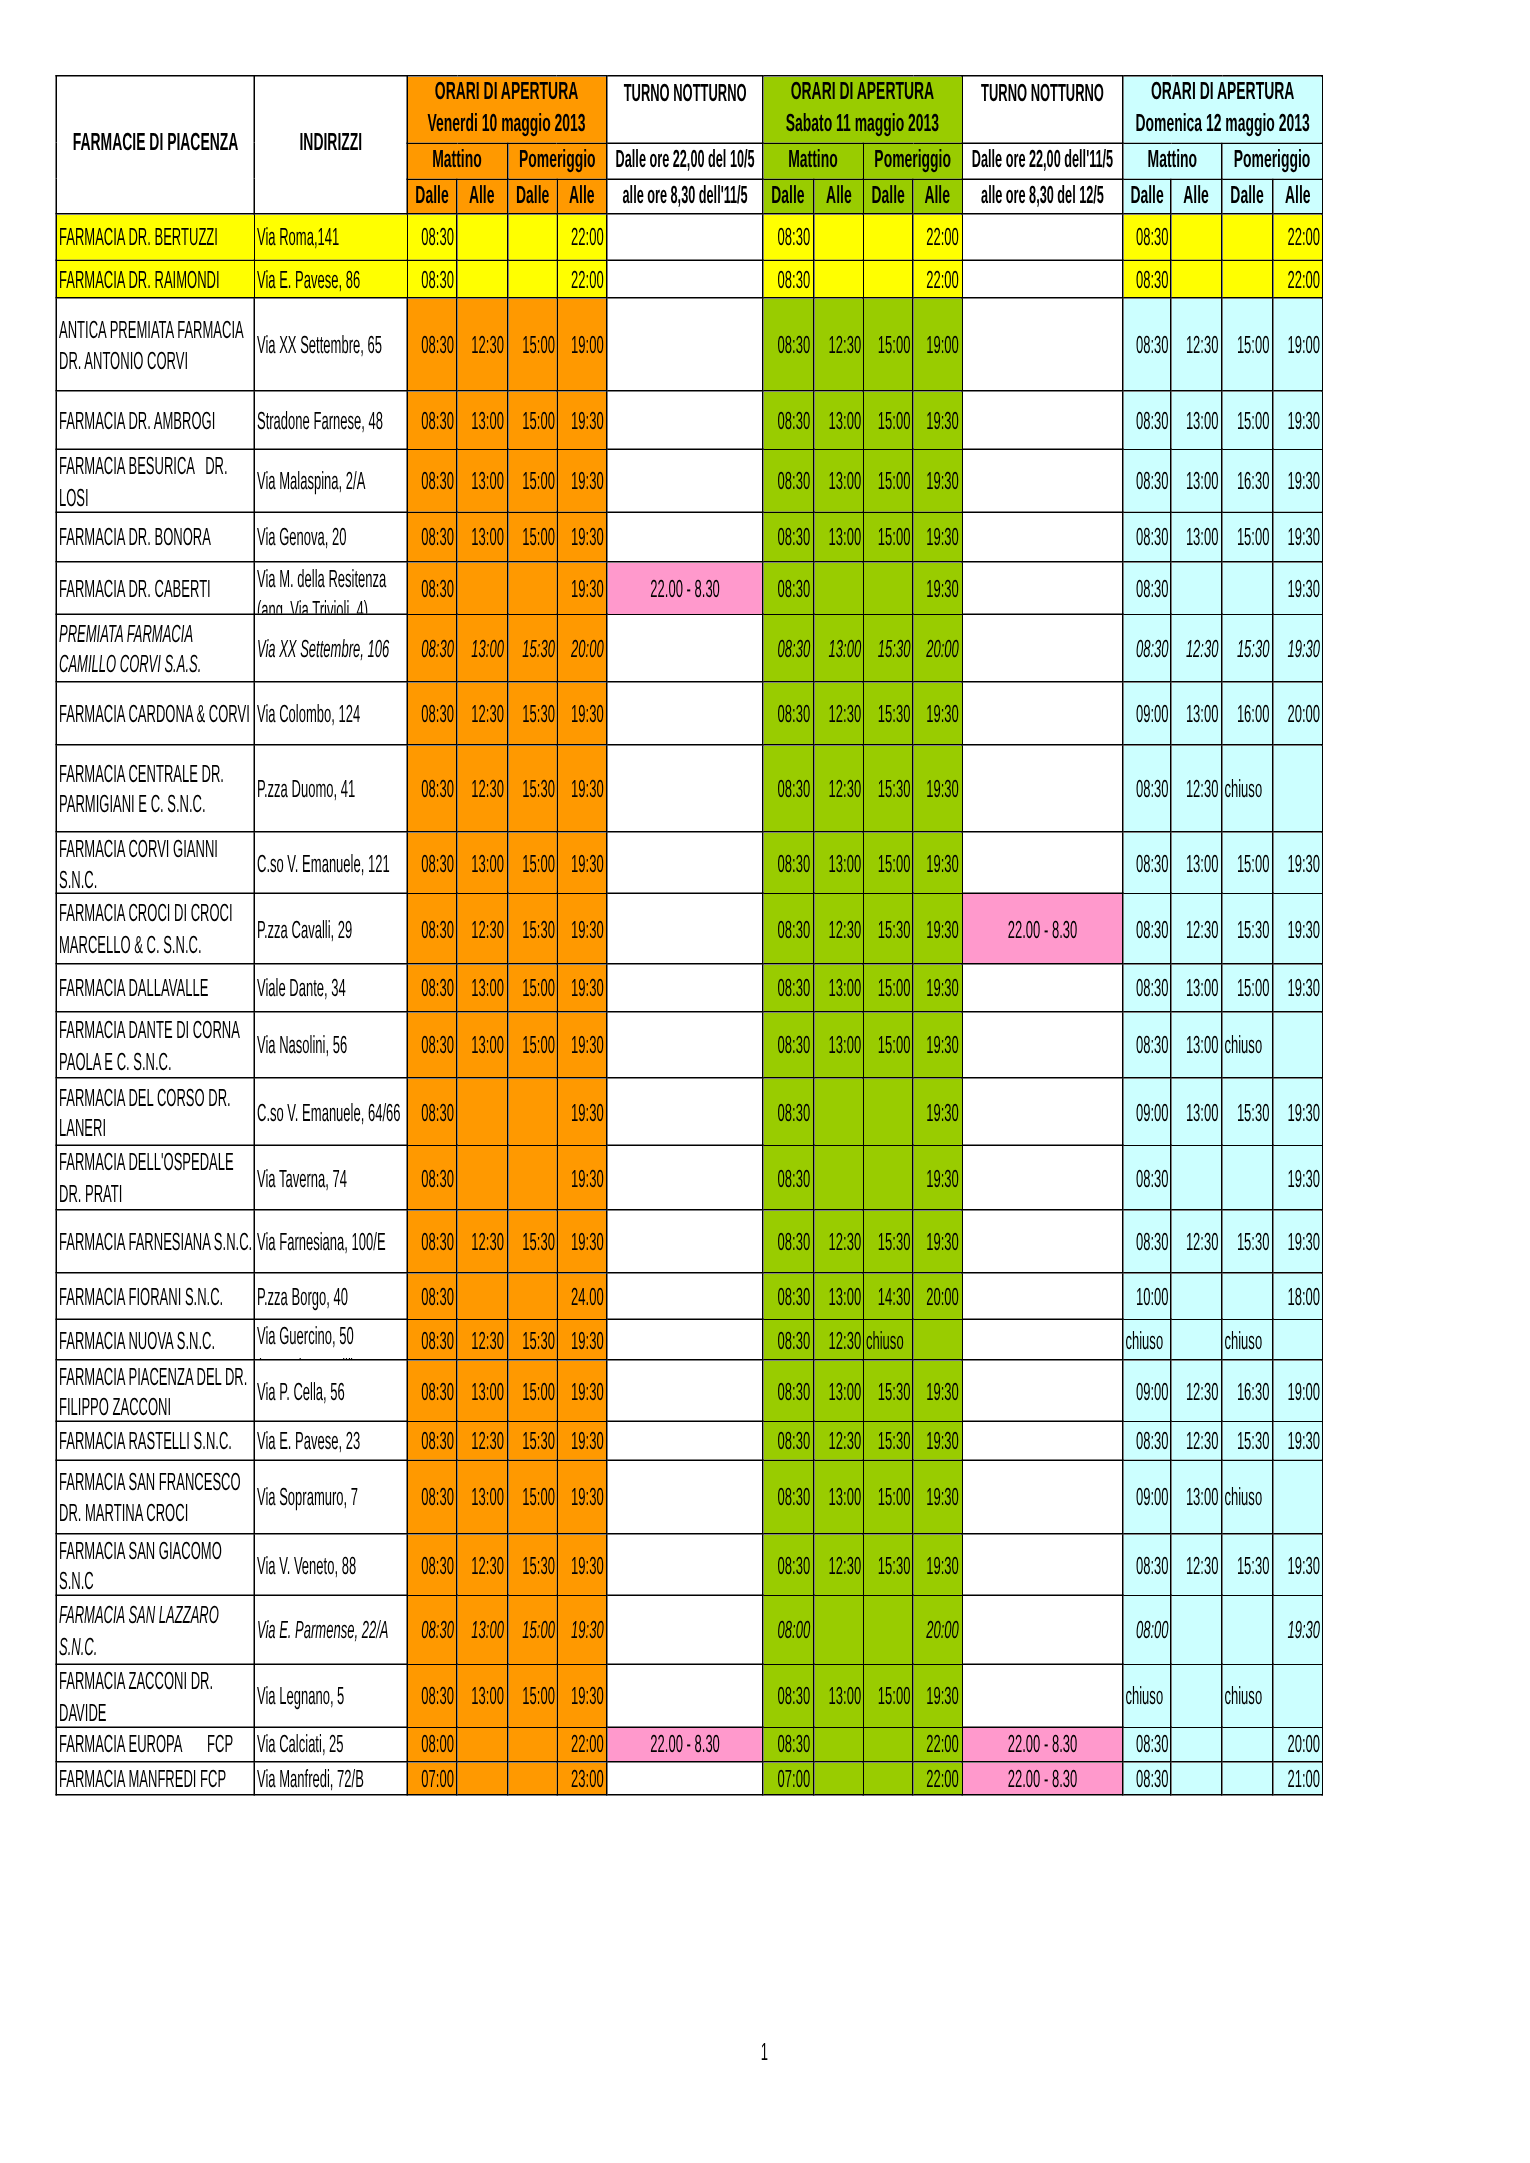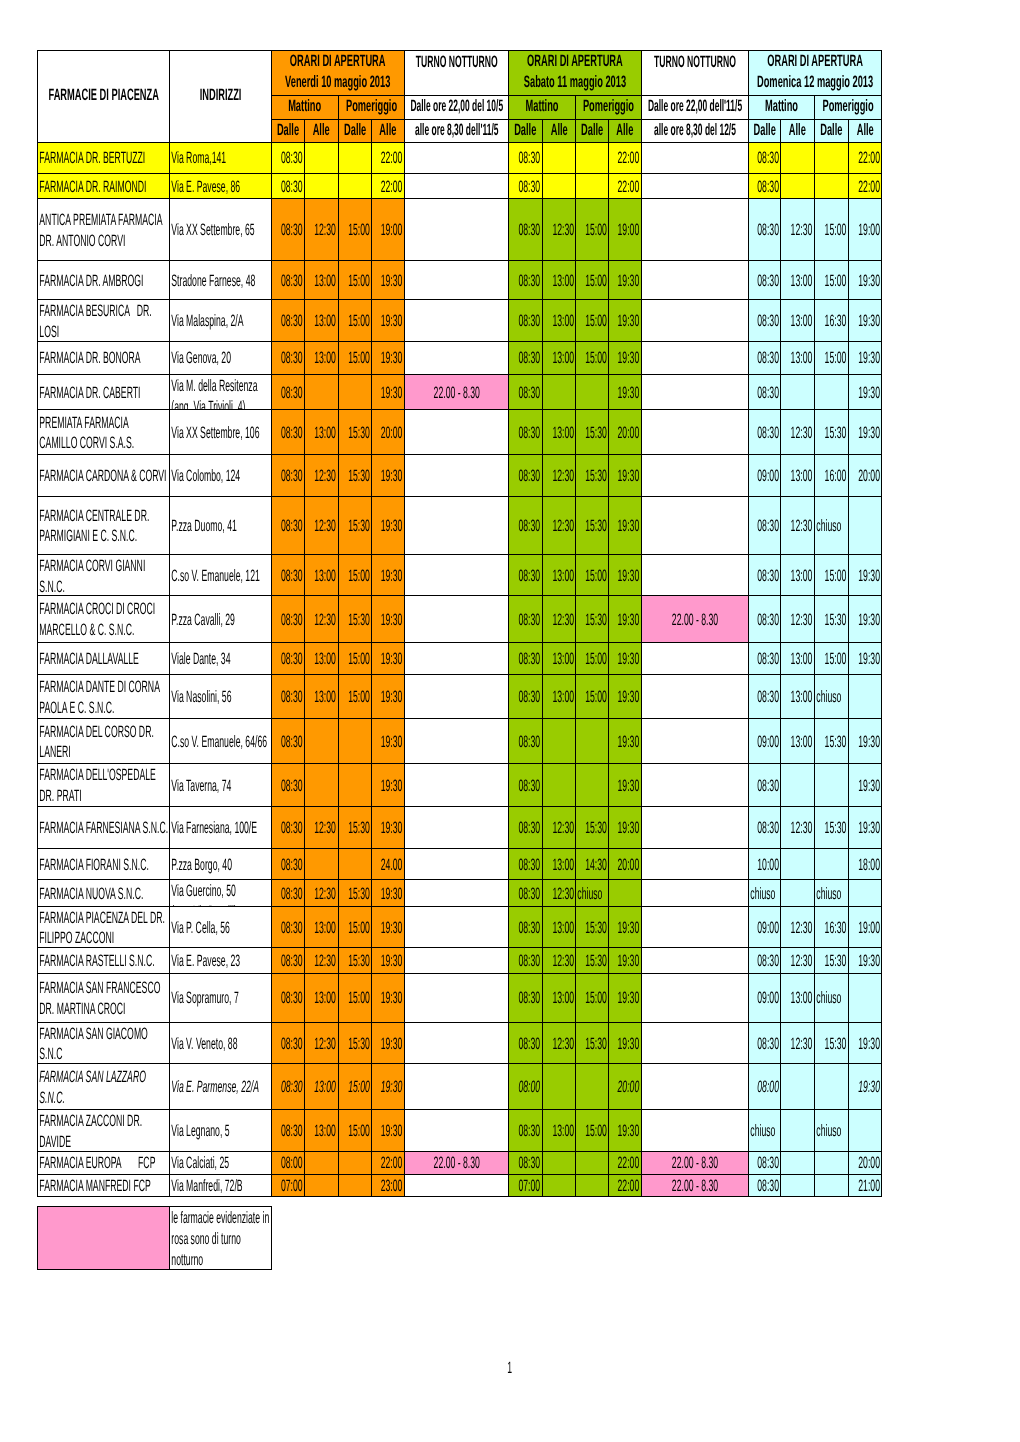--- a/index.html
+++ b/index.html
@@ -1069,21 +1069,21 @@
             </div>
           </td>
           <td class="tm dom">
             <div class="cwo">
               <div class="cw">
                 <span class="t">19:30</span>
               </div>
             </div>
           </td>
         </tr>
-        <tr style="height: 44.8px;">
+        <tr style="height: 44.8px; font-style: italic;">
           <td class="nm">
             <div class="cwo">
               <div class="cw">
                 <span class="t">PREMIATA FARMACIA CAMILLO CORVI S.A.S.</span>
               </div>
             </div>
           </td>
           <td class="ad">
             <div class="cwo">
               <div class="cw">
@@ -3359,27 +3359,17 @@
         </tr>
       </tbody>
   </table>
 
   <table class="sheet" id="legend">
     <colgroup>
         <col style="width:132.4px">
         <col style="width:102.1px">
       </colgroup>
     <tbody id="legend-body">
-        <tr style="height: 63px;">
-          <td style="background: rgb(255, 153, 204);"></td>
-          <td class="lgtxt">
-            <div class="cwo">
-              <div class="cw">
-                <span class="t">le farmacie evidenziate in rosa sono di turno notturno</span>
-              </div>
-            </div>
-          </td>
-        </tr>
       </tbody>
   </table>
 
   <div id="pagenum"><span class="t">1</span></div>
 </div>
 
 </body></html>

